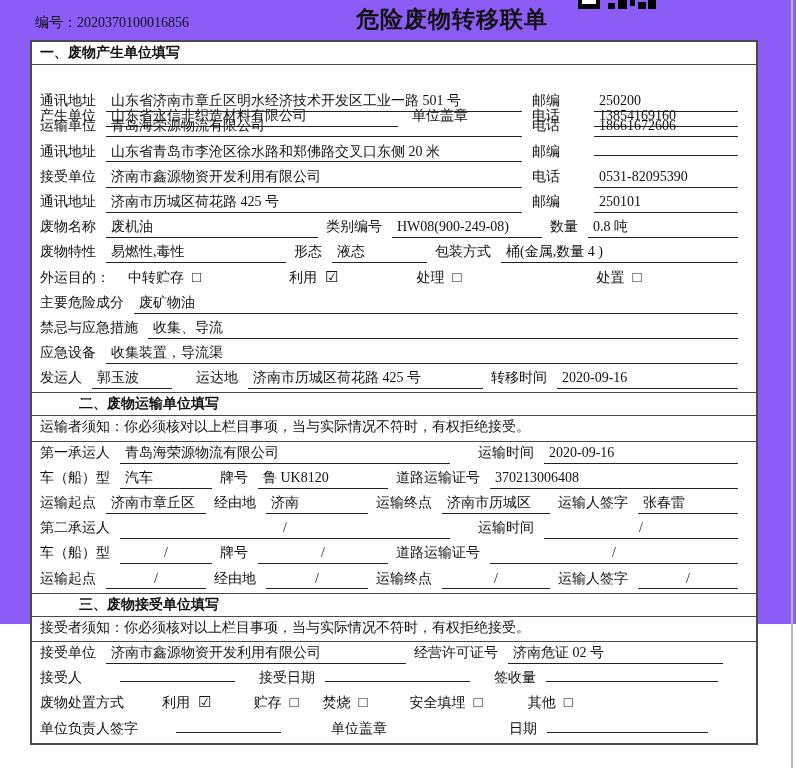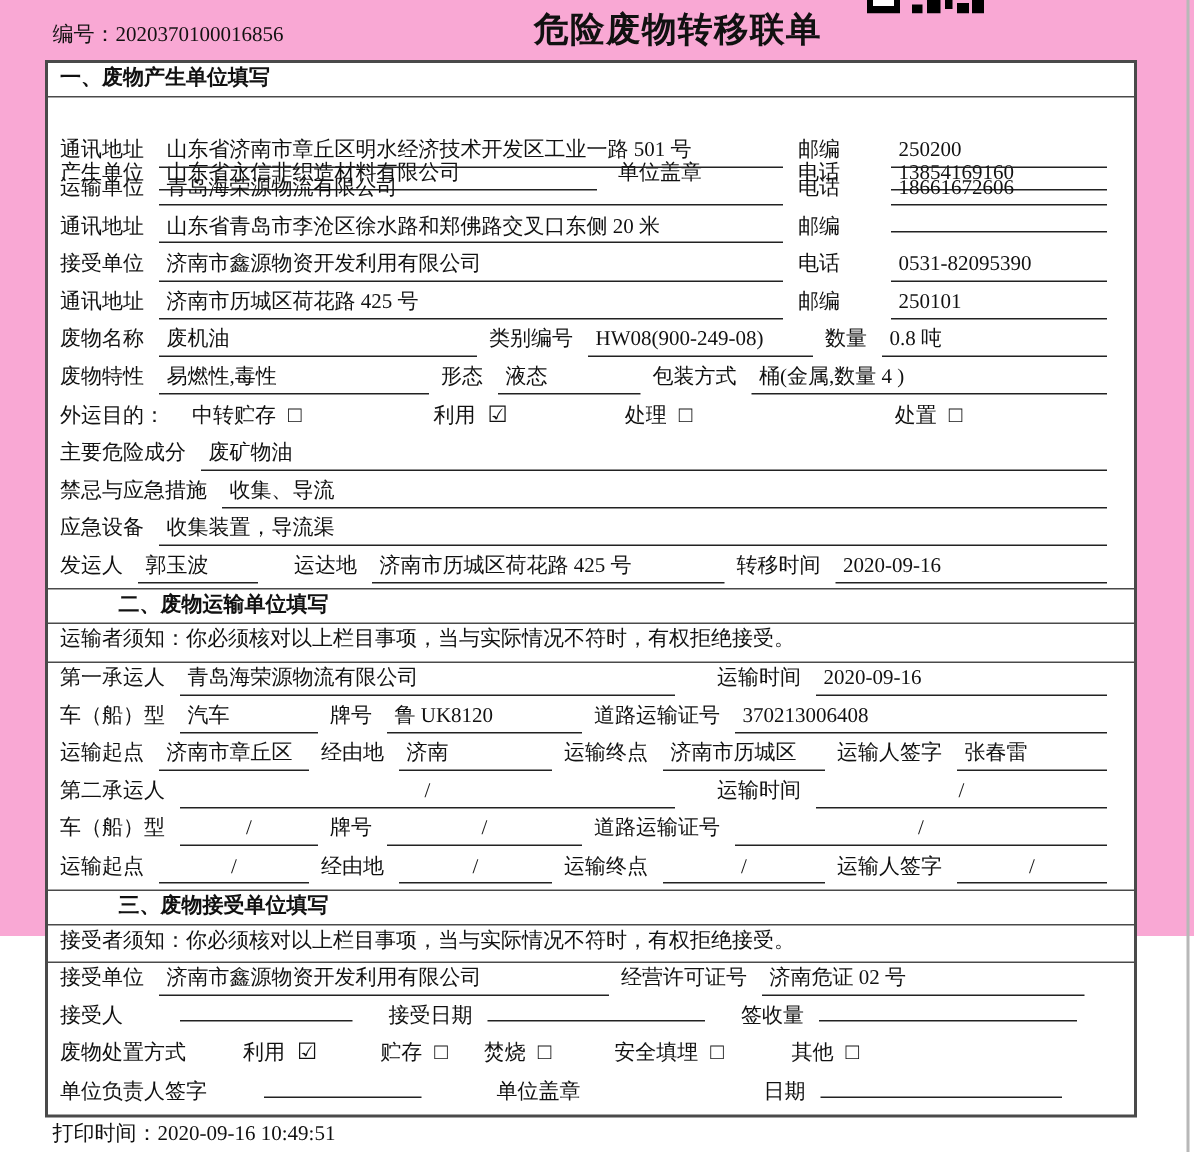--- a/index.html
+++ b/index.html
@@ -4,21 +4,21 @@
 <style>
   :root{
     --ink:#111111;
     --border:#4a4a4a;
     --ul:#222222;
     --rh:25.2px;
   }
   html,body{margin:0;padding:0;background:#ffffff;}
   body{width:796px;height:768px;overflow:hidden;
        font-family:"Liberation Serif","DejaVu Serif",serif;color:var(--ink);}
-  .page{position:relative;width:796px;height:624px;background:#f9a8d4;}
+  .page{position:relative;width:796px;height:624px;background:#8b5cf6;}
   .scan-edge{position:absolute;right:3px;top:0;width:2px;height:768px;background:#b8b8b8;}
 
   
   .serial{position:absolute;left:35px;top:14px;font-size:14px;white-space:nowrap;}
   .title{position:absolute;left:0;top:4px;width:100%;text-align:center;
          padding-left:108px;box-sizing:border-box;font-size:23px;font-weight:700;letter-spacing:1px;}
   .qr{position:absolute;left:578px;top:0;}
 
   
   .form{position:absolute;left:30px;top:40px;width:728px;box-sizing:border-box;
@@ -316,18 +316,15 @@
     <div class="row">
       <span class="lab">单位负责人签字</span>
       <span class="val w105 ml28"></span>
       <span class="lab ml50">单位盖章</span>
       <span class="lab ml112">日期</span>
       <span class="val grow mr30"></span>
     </div>
 
   </div>
 
-  <div class="footer">
-    <span>打印时间：</span><span>2020-09-16 10:49:51</span>
-  </div>
 
   <div class="scan-edge"></div>
 </div>
 
 </body></html>

